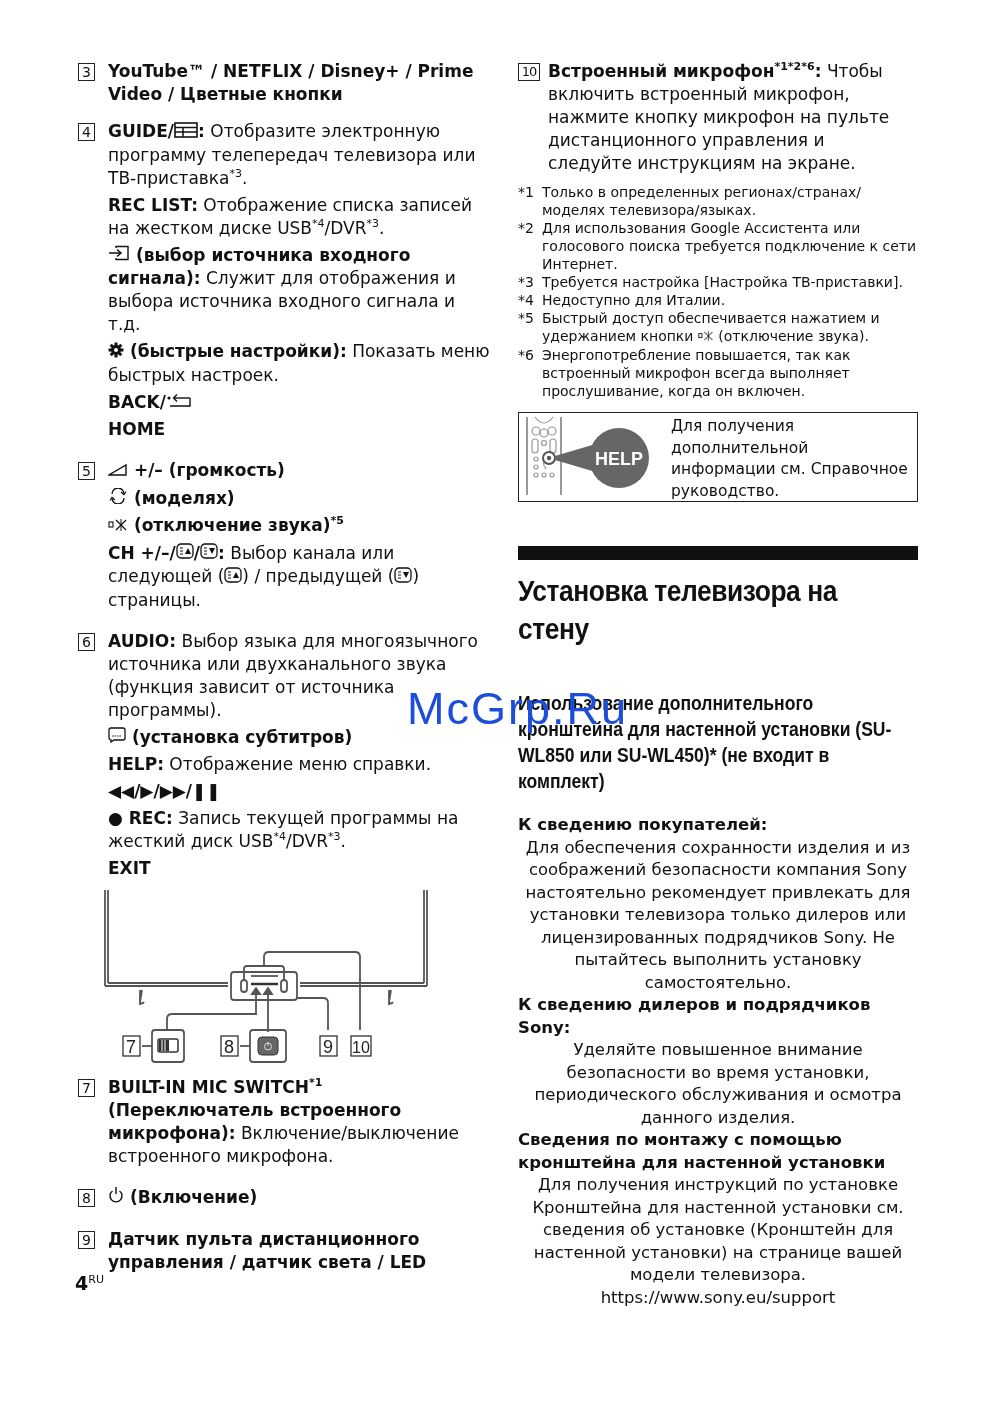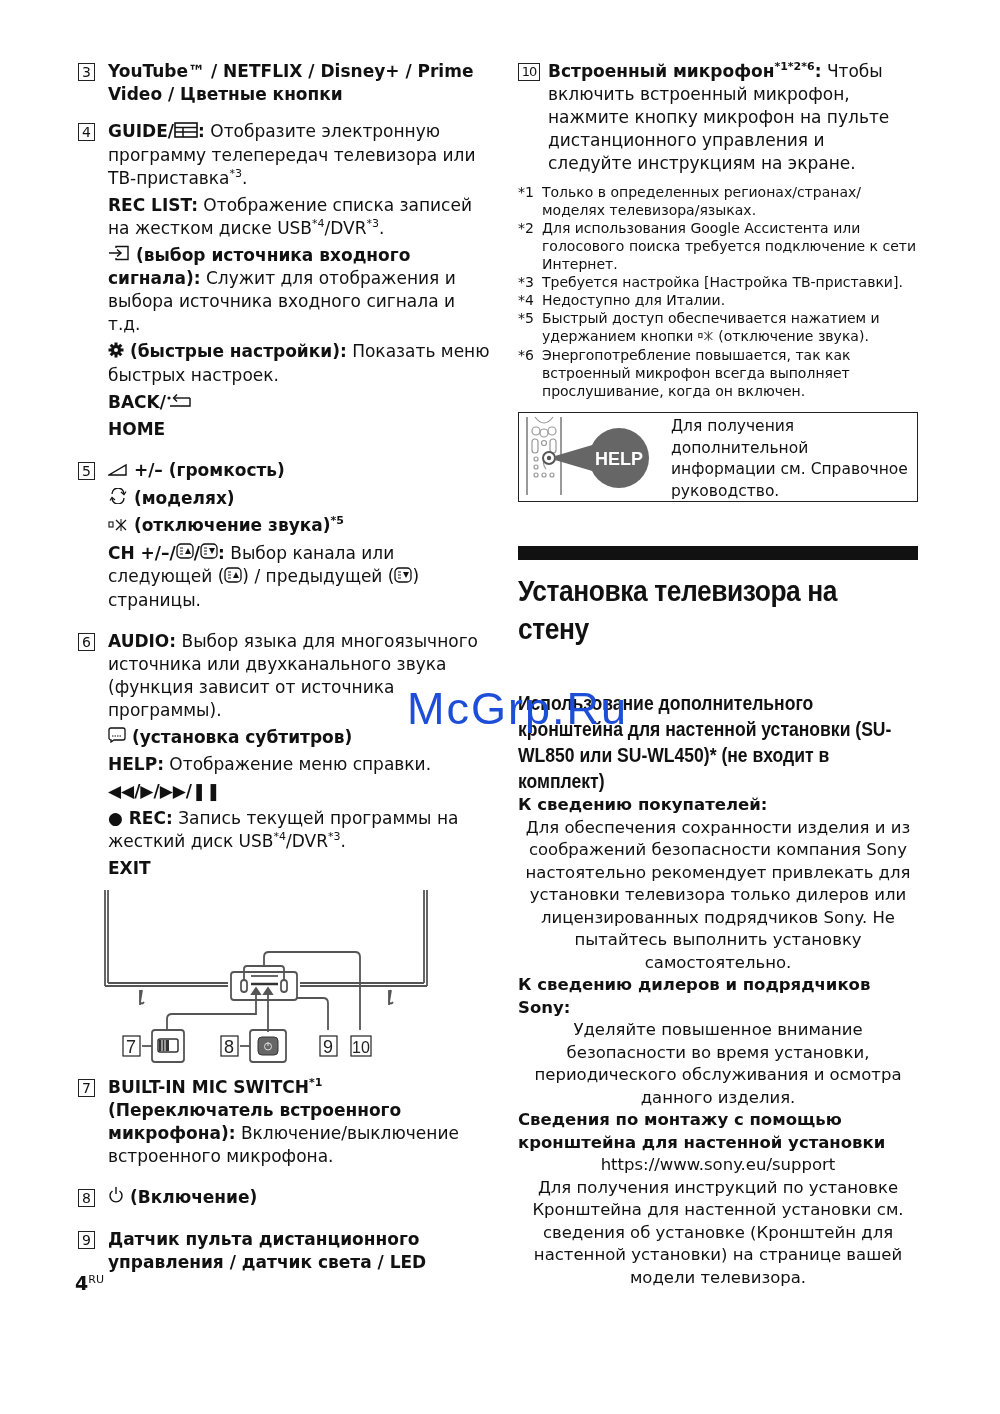--- a/index.html
+++ b/index.html
@@ -288,26 +288,26 @@
       <circle cx="100" cy="45" r="30" fill="#666"></circle>
       <text x="100" y="52" text-anchor="middle" font-family="Liberation Sans, sans-serif" font-weight="bold" font-size="18" fill="#fff">HELP</text>
     </svg>
     <div class="helptext">Для получения дополнительной информации см. Справочное руководство.</div>
   </div>
 
   <div class="bar"></div>
   <h1>Установка телевизора на стену</h1>
   <h2>Использование дополнительного кронштейна для настенной установки (SU-WL850 или SU-WL450)* (не входит в комплект)</h2>
 
-  <div class="subhead" style="">К сведению покупателей:</div>
+  <div class="subhead" style="margin-top:20px">К сведению покупателей:</div>
   <div class="body">Для обеспечения сохранности изделия и из соображений безопасности компания Sony настоятельно рекомендует привлекать для установки телевизора только дилеров или лицензированных подрядчиков Sony. Не пытайтесь выполнить установку самостоятельно.</div>
 
   <div class="subhead">К сведению дилеров и подрядчиков Sony:</div>
   <div class="body">Уделяйте повышенное внимание безопасности во время установки, периодического обслуживания и осмотра данного изделия.</div>
 
   <div class="subhead">Сведения по монтажу с помощью кронштейна для настенной установки</div>
+  <div class="body">Для получения инструкций по установке Кронштейна для настенной установки см. сведения об установке (Кронштейн для настенной установки) на странице вашей модели телевизора.</div>
   <div class="body">https://www.sony.eu/support</div>
-  <div class="body">Для получения инструкций по установке Кронштейна для настенной установки см. сведения об установке (Кронштейн для настенной установки) на странице вашей модели телевизора.</div>
 </div>
 
 <div class="watermark">McGrp.Ru</div>
 
 <div class="pagenum"><span>4</span><sup>RU</sup></div>
 
 </body></html>

